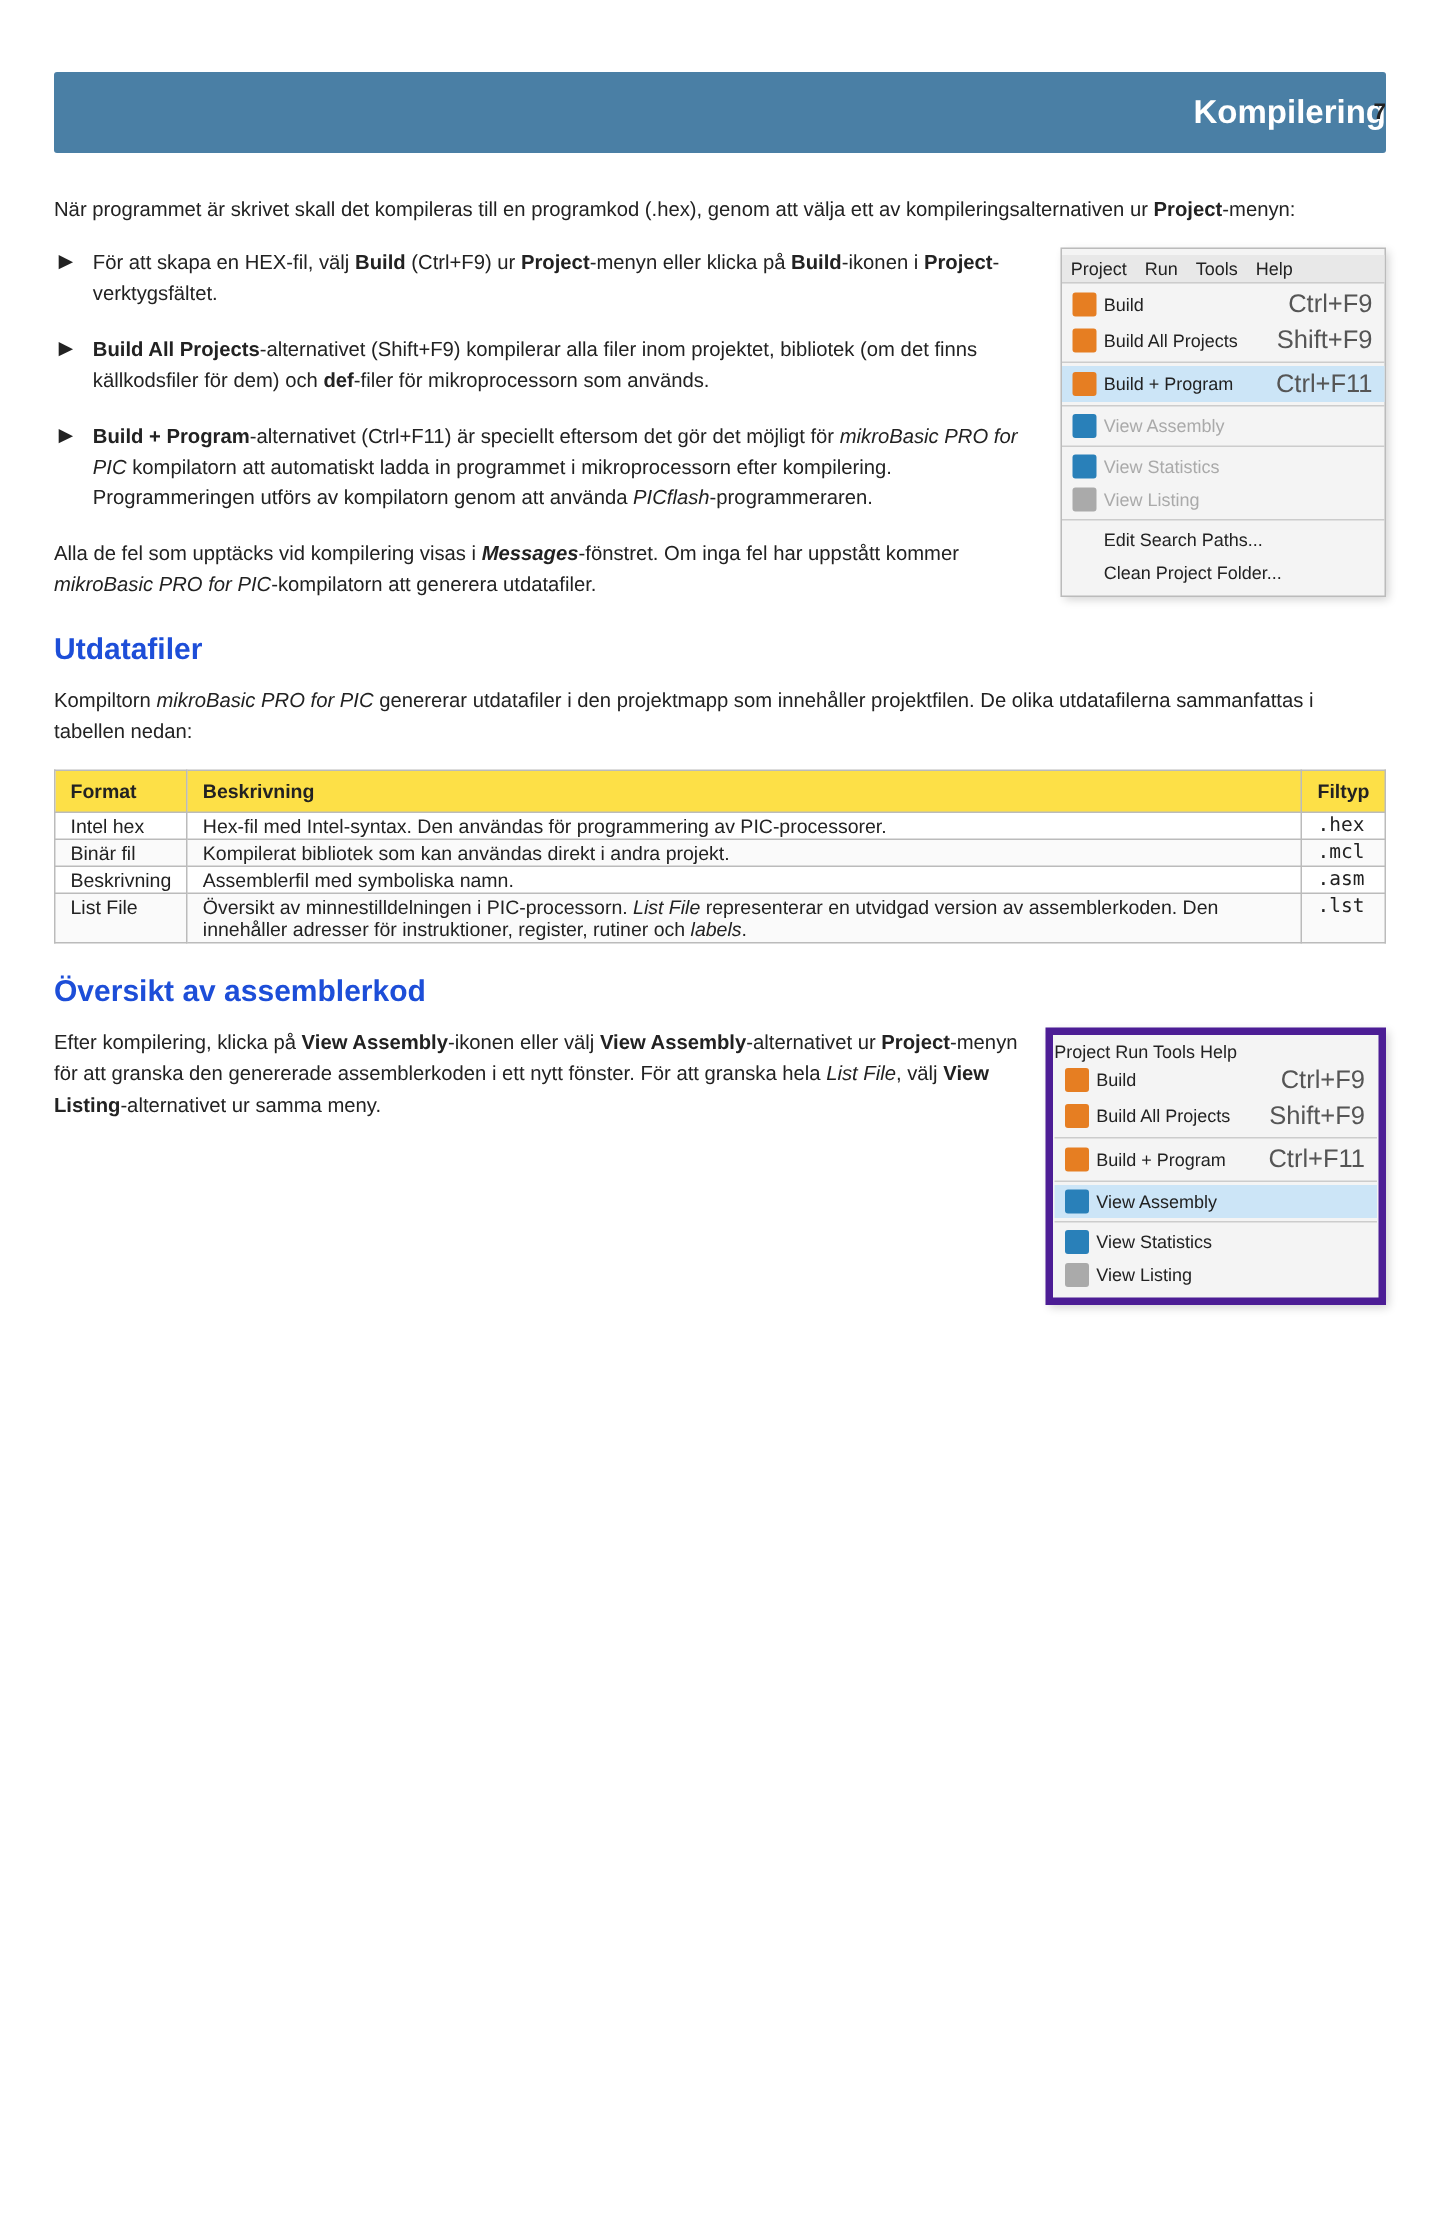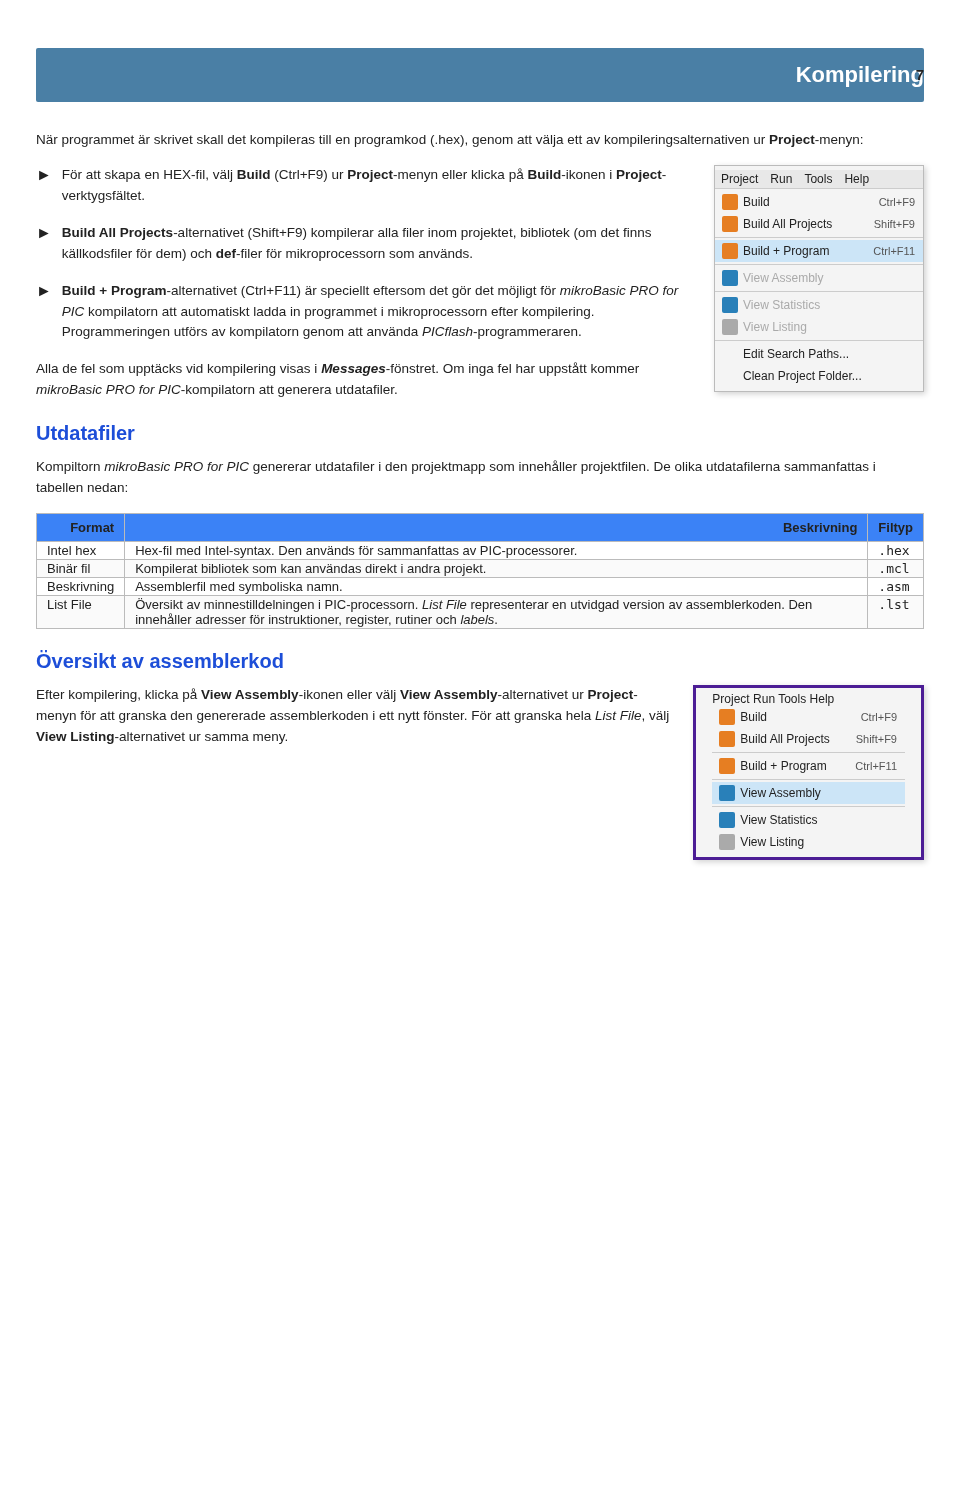--- a/index.html
+++ b/index.html
@@ -102,21 +102,21 @@
       left: 6px;
       width: 18px;
       height: 18px;
       display: flex;
       align-items: center;
       justify-content: center;
     }
     .menu-item .shortcut {
       margin-left: auto;
       color: #555;
-      font-size: 11px;
+      font-size: 17px;
       padding-left: 18px;
     }
     .menu-divider {
       border: none;
       border-top: 1px solid #ccc;
       margin: 2px 0;
     }
     .menu-item.disabled {
       color: #aaa;
     }
@@ -133,24 +133,24 @@
     }
 
     
     .data-table {
       width: 100%;
       border-collapse: collapse;
       margin: 12px 0 18px 0;
       font-size: 13px;
     }
     .data-table th {
-      background: #3b82f6;
+      background: #fde047;
       border: 1px solid #bbb;
       padding: 6px 10px;
-      text-align: right;
+      text-align: left;
       font-weight: bold;
     }
     .data-table td {
       border: 1px solid #bbb;
       padding: 1px 10px;
       vertical-align: top;
     }
     .data-table td.filetype {
       text-align: left;
       font-family: monospace;
@@ -164,23 +164,23 @@
       content: "";
       display: block;
       clear: both;
     }
 
     
     .menu-float2 {
       float: right;
       margin-left: 18px;
       margin-bottom: 10px;
-      border: 3px solid #4c1d95;
+      border: 5px solid #4c1d95;
       background: #f4f4f4;
-      padding: 4px 16px;
+      padding: 4px 1px;
       min-width: 210px;
       font-size: 12px;
       box-shadow: 2px 2px 6px rgba(0,0,0,0.18);
     }
 
     
     .icon-sq {
       display: inline-block;
       width: 16px;
       height: 16px;
@@ -299,21 +299,21 @@
       <thead>
         <tr>
           <th>Format</th>
           <th>Beskrivning</th>
           <th>Filtyp</th>
         </tr>
       </thead>
       <tbody>
         <tr>
           <td>Intel hex</td>
-          <td>Hex-fil med Intel-syntax. Den används för sammanfattas av PIC-processorer.</td>
+          <td>Hex-fil med Intel-syntax. Den användas för programmering av PIC-processorer.</td>
           <td class="filetype">.hex</td>
         </tr>
         <tr>
           <td>Binär fil</td>
           <td>Kompilerat bibliotek som kan användas direkt i andra projekt.</td>
           <td class="filetype">.mcl</td>
         </tr>
         <tr>
           <td>Beskrivning</td>
           <td>Assemblerfil med symboliska namn.</td>

